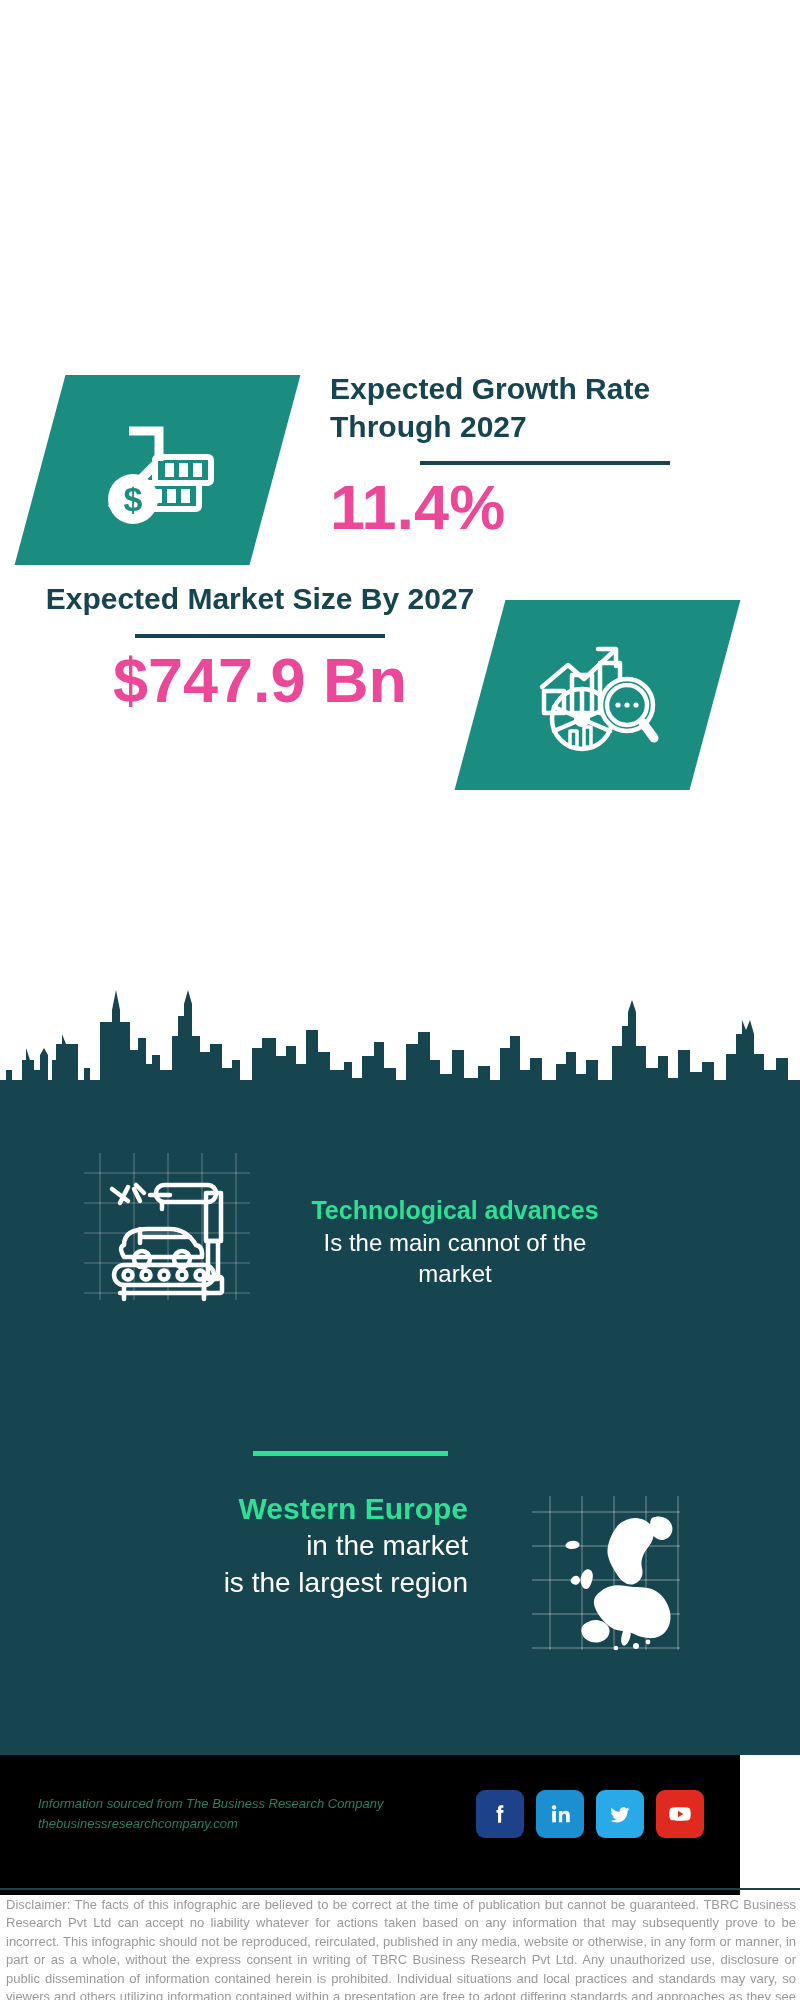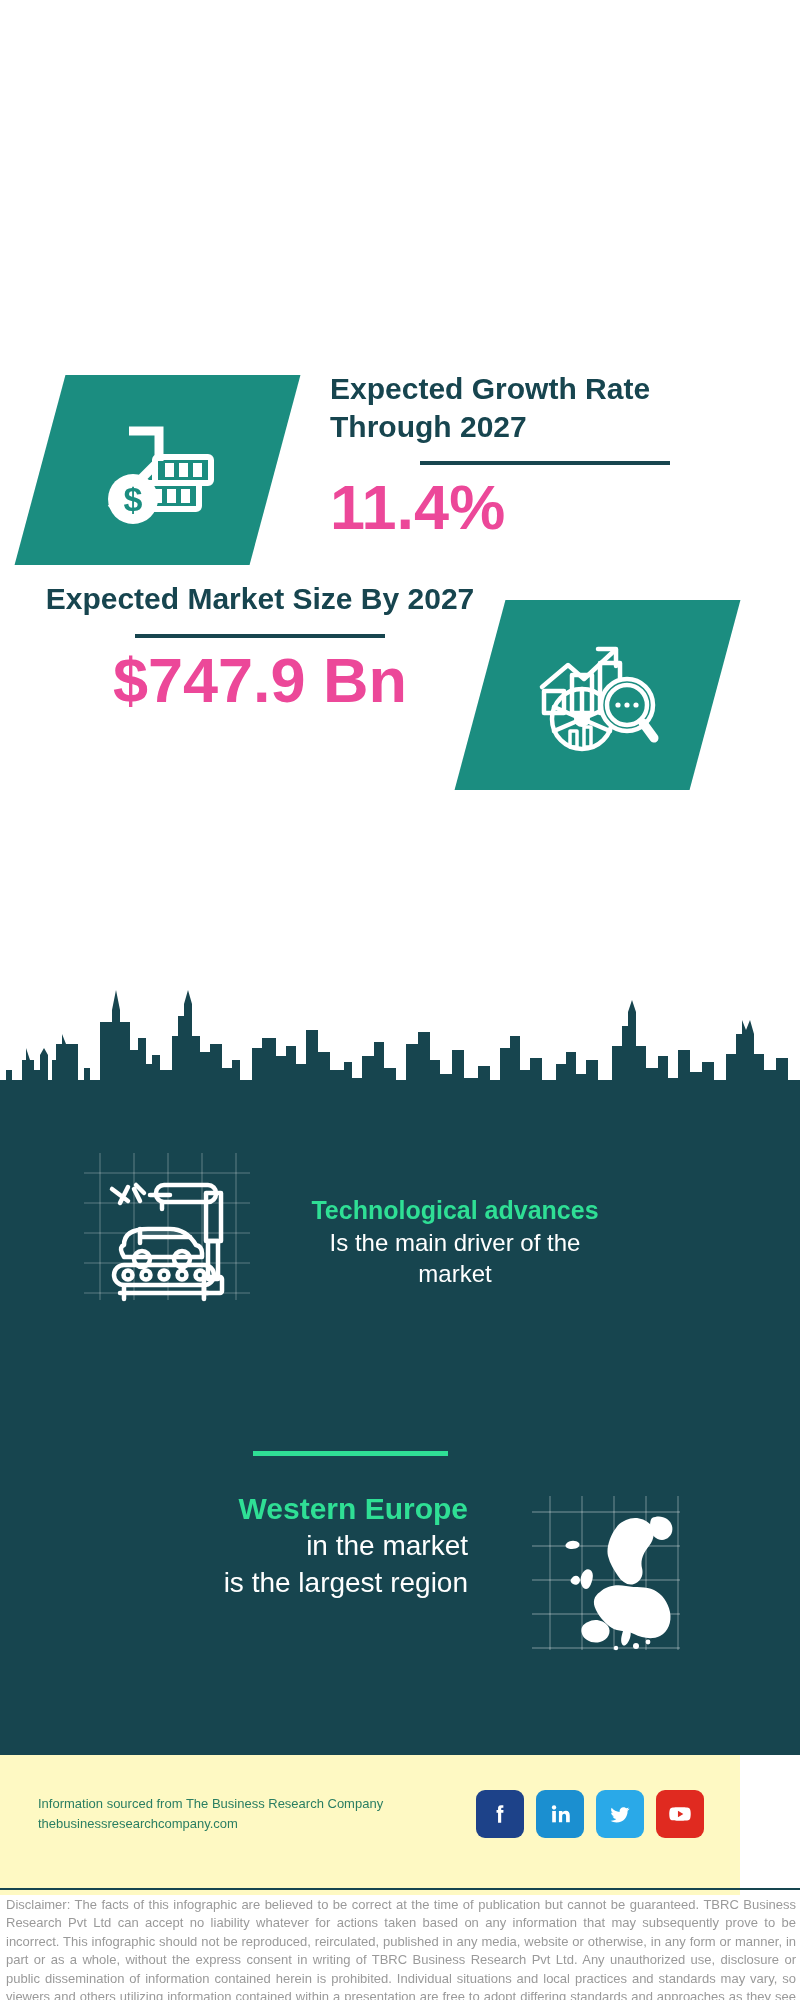--- a/index.html
+++ b/index.html
@@ -98,21 +98,22 @@
 
   .reg-text { position:absolute; left:48px; top:1490px; width:420px; text-align:right; }
   .reg-head { color:#2fdf95; font-size:30px; font-weight:bold; line-height:1.28; }
   .reg-sub { color:#ffffff; font-size:28px; line-height:1.32; }
 
   .map-icon { position:absolute; left:530px; top:1490px; width:150px; height:165px; }
 
   
   .footer {
     position:absolute; left:0; top:1755px; width:740px; height:140px;
-    background:#fef9c3;
+    background:#000000;
+    font-style:italic;
   }
   .footer-inner {
     position:absolute; left:38px; top:35px; width:730px;
     display:flex; align-items:center; justify-content:flex-start;
   }
   .src-text { color:#2a7e62; font-size:13px; line-height:1.55; width:430px; }
   .src-text .line2 { display:block; }
   .socials { display:flex; gap:12px; margin-left:8px; }
   .soc {
     width:48px; height:48px; border-radius:9px;
@@ -258,21 +259,21 @@
         <circle cx="86" cy="130" r="4.5"></circle>
         <circle cx="104" cy="130" r="4.5"></circle>
         <circle cx="122" cy="130" r="4.5"></circle>
         <path d="M46 140 L46 154 M126 140 L126 154 M42 148 L130 148"></path>
       </g>
     </svg>
   </div>
 
   <div class="drv-text">
     <div class="drv-head">Technological advances</div>
-    <div class="drv-sub">Is the main driver of the</div>
+    <div class="drv-sub">Is the main cannot of the</div>
     <div class="drv-sub">market</div>
   </div>
 
   <div class="mid-rule"></div>
 
   <div class="reg-text">
     <div class="reg-head">Western Europe</div>
     <div class="reg-sub">in the market</div>
     <div class="reg-sub">is the largest region</div>
   </div>

